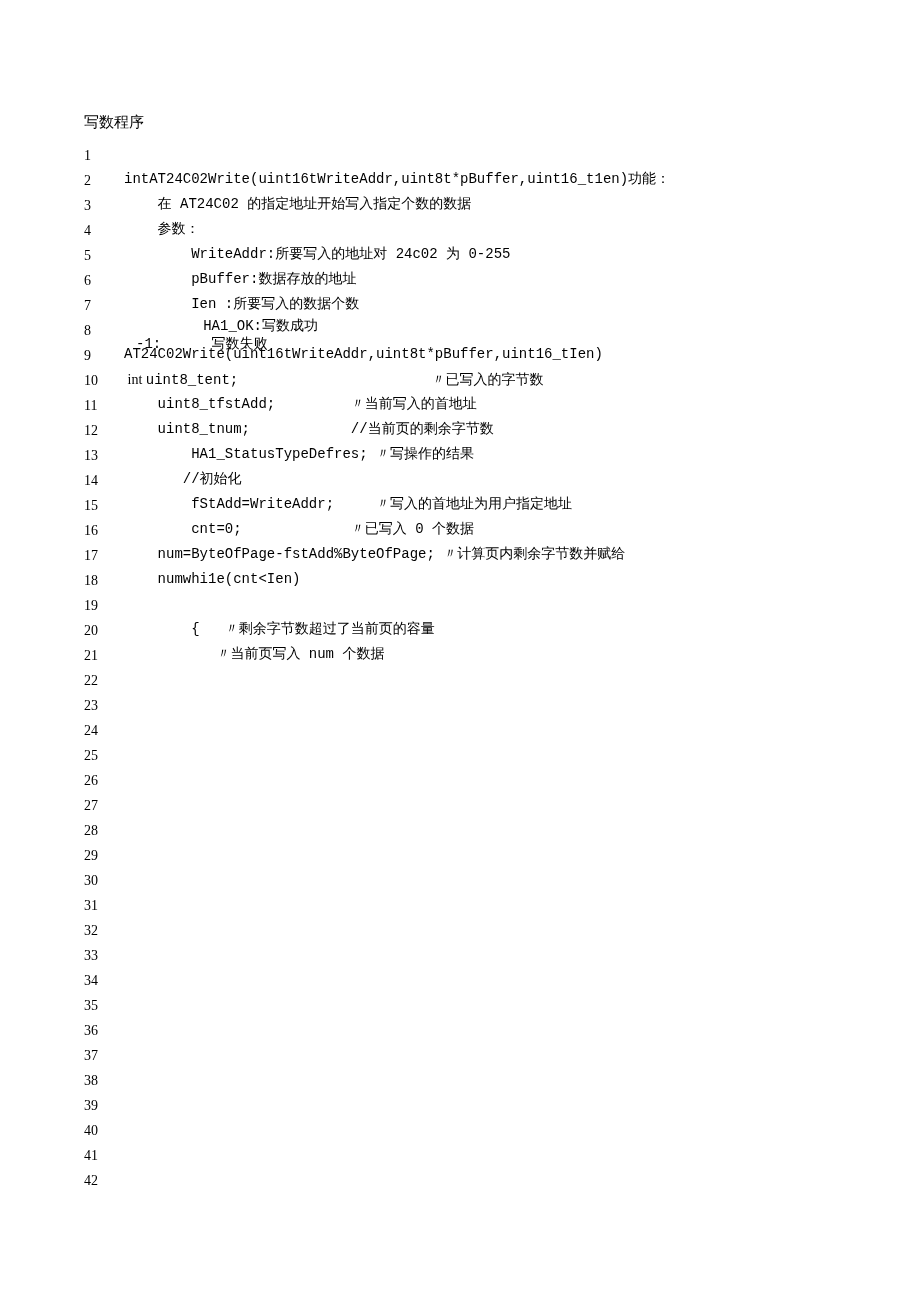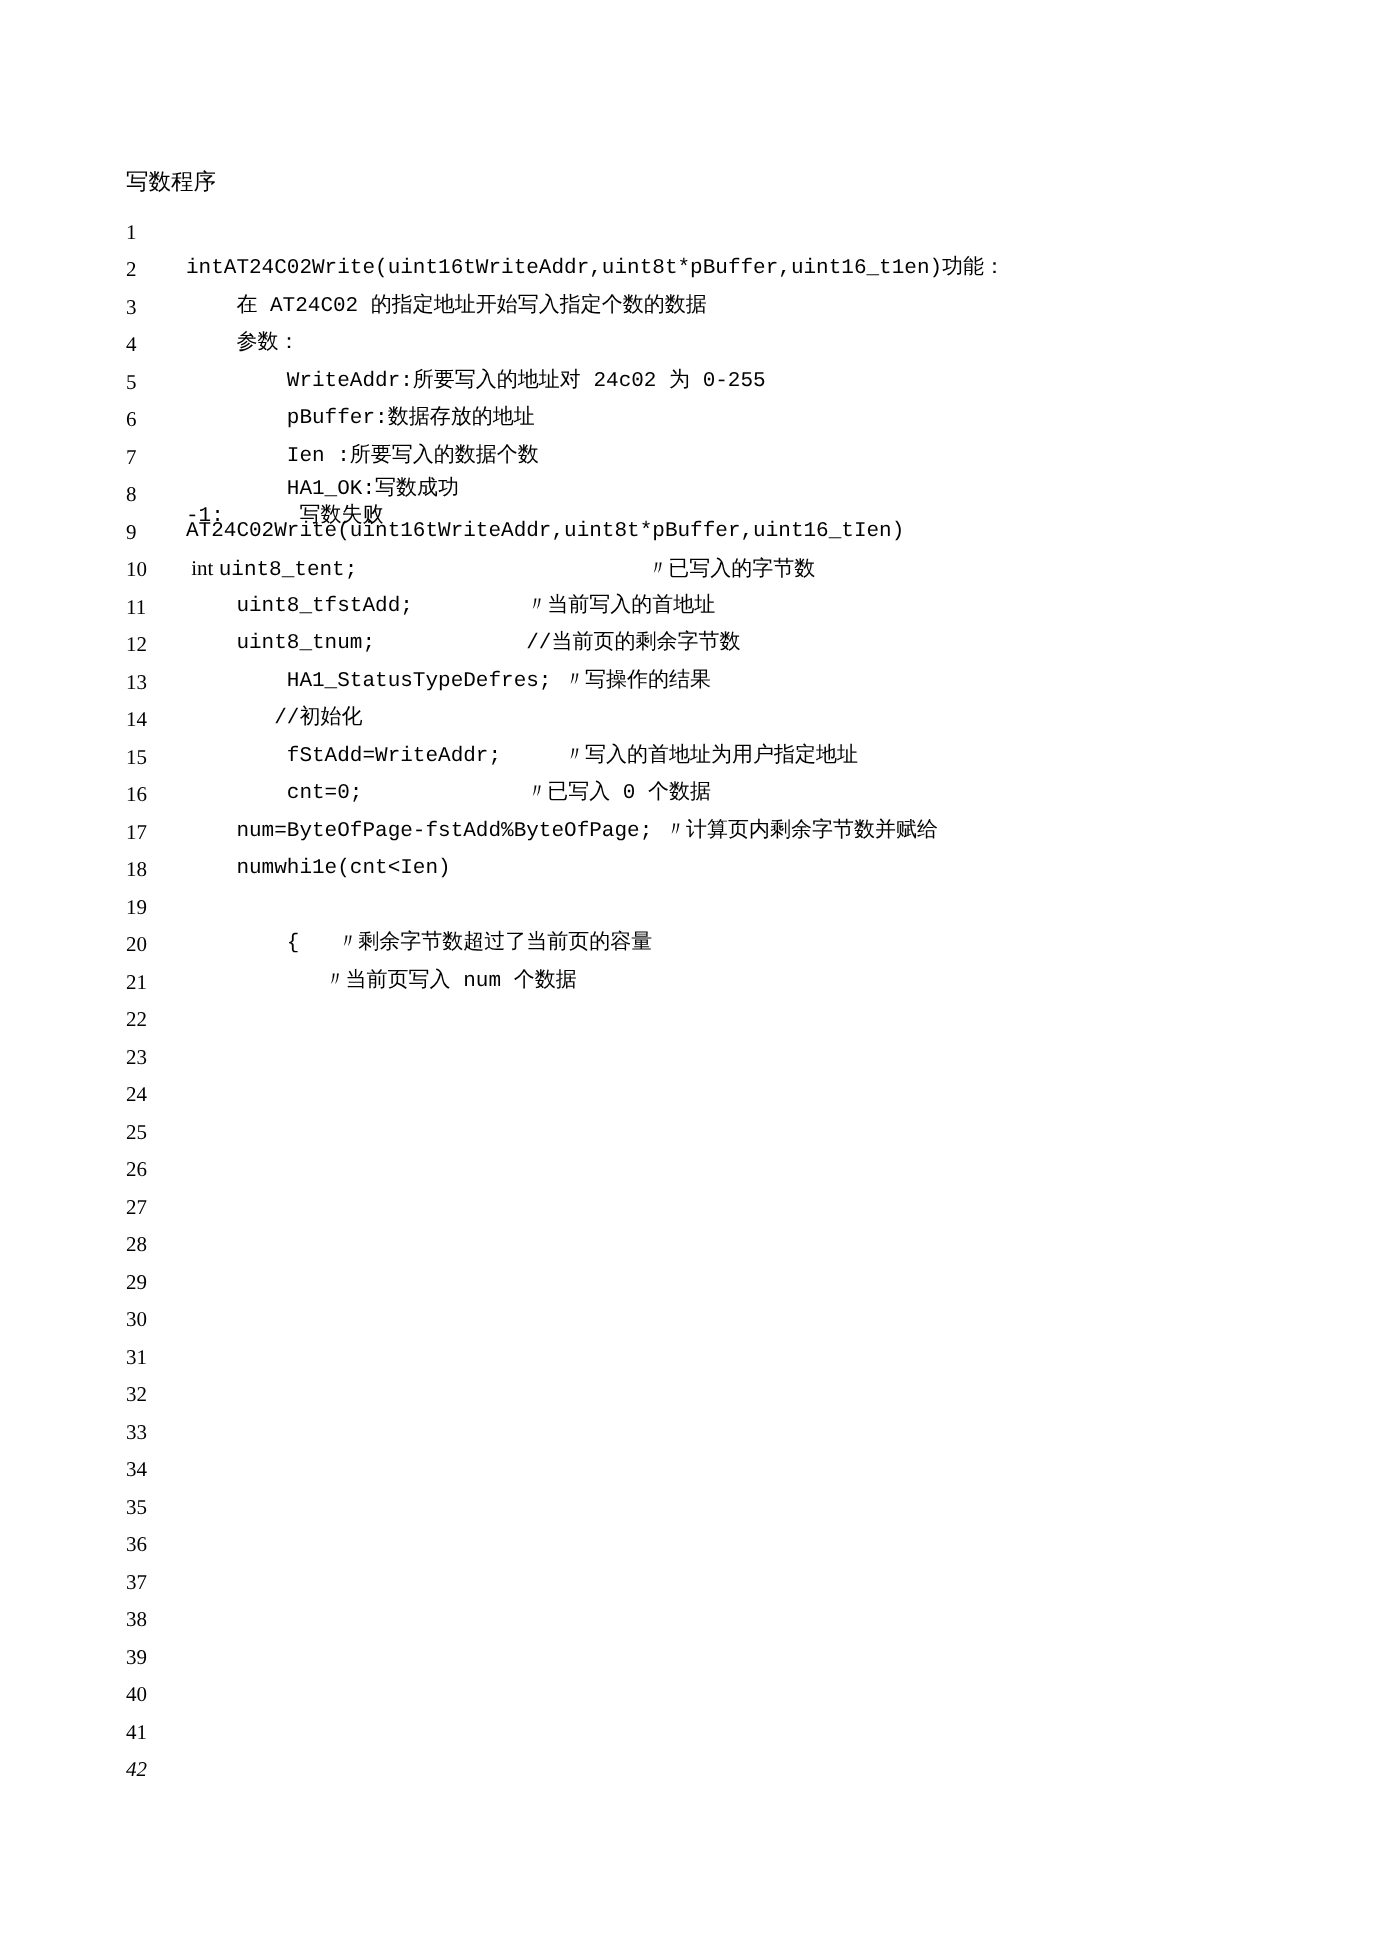--- a/index.html
+++ b/index.html
@@ -30,21 +30,20 @@
       padding-right: 0px;
       font-family: "SimSun", serif;
       font-size: 14px;
       color: #000;
     }
     .line-numbers div {
       height: 25px;
       line-height: 28px;
     }
     .line-numbers div.italic {
-      font-style: italic;
     }
     .code-content {
       flex: 1;
       font-family: "Courier New", "SimSun", monospace;
       font-size: 14px;
       color: #000;
     }
     .code-content div {
       height: 25px;
       line-height: 25px;
@@ -105,21 +104,21 @@
         <div class="italic">42</div>
       </div>
     <div class="code-content">
       <div></div>
       <div>intAT24C02Write(uint16tWriteAddr,uint8t*pBuffer,uint16_t1en)功能：</div>
       <div>    在 AT24C02 的指定地址开始写入指定个数的数据</div>
       <div>    参数：</div>
       <div>        WriteAddr:所要写入的地址对 24c02 为 0-255</div>
       <div>        pBuffer:数据存放的地址</div>
       <div>        Ien :所要写入的数据个数</div>
-      <div style="height:25px;line-height:18px;"><span>        HA1_OK:写数成功</span><br><span>-1:      写数失败</span></div>
+      <div style="height:25px;line-height:18px;margin-left:12px;"><span>        HA1_OK:写数成功</span><br><span>-1:      写数失败</span></div>
       <div>AT24C02Write(uint16tWriteAddr,uint8t*pBuffer,uint16_tIen)</div>
       <div><span class="int-kw"> int </span><span>uint8_tent;                       〃已写入的字节数</span></div>
       <div>    uint8_tfstAdd;         〃当前写入的首地址</div>
       <div>    uint8_tnum;            //当前页的剩余字节数</div>
       <div>        HA1_StatusTypeDefres; 〃写操作的结果</div>
       <div>       //初始化</div>
       <div>        fStAdd=WriteAddr;     〃写入的首地址为用户指定地址</div>
       <div>        cnt=0;             〃已写入 0 个数据</div>
       <div>    num=ByteOfPage-fstAdd%ByteOfPage; 〃计算页内剩余字节数并赋给</div>
       <div>    numwhi1e(cnt&lt;Ien)</div>

